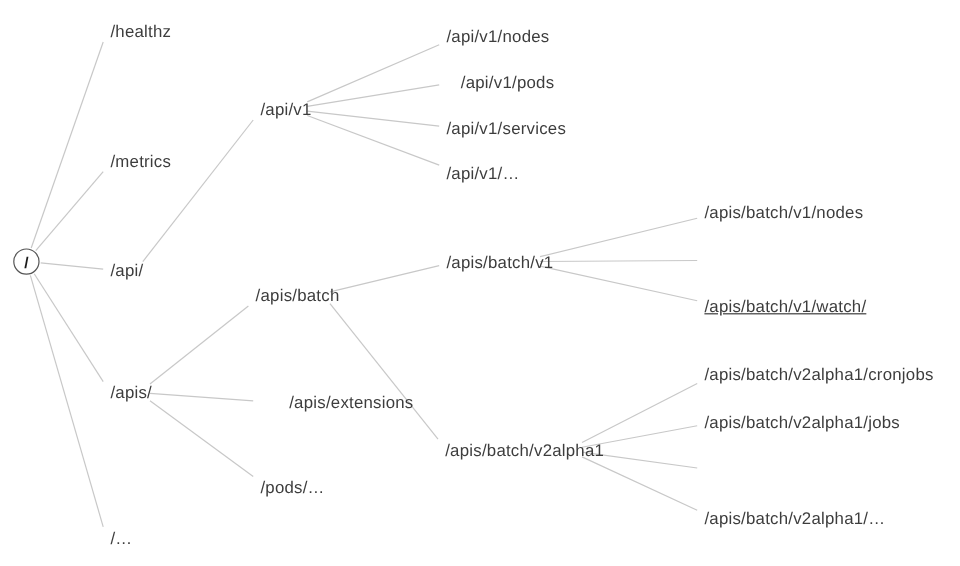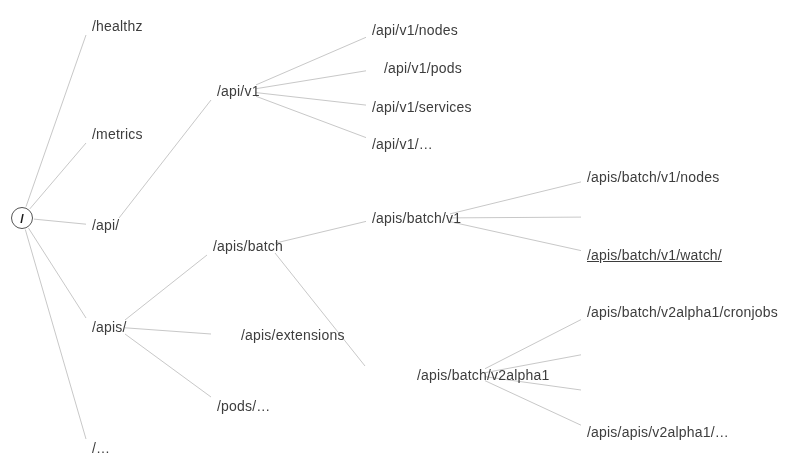--- a/index.html
+++ b/index.html
@@ -80,18 +80,19 @@
     <div class="node-label" style="left: 92px; top: 448px; color: rgb(61, 61, 61);">/…</div>
     <div class="node-label" style="left: 217px; top: 91px; color: rgb(61, 61, 61);">/api/v1</div>
     <div class="node-label" style="left: 213px; top: 246px; color: rgb(61, 61, 61);">/apis/batch</div>
     <div class="node-label" style="left: 217px; top: 335px; color: rgb(61, 61, 61); margin-left: 24px;">/apis/extensions</div>
     <div class="node-label" style="left: 217px; top: 406px; color: rgb(61, 61, 61);">/pods/…</div>
     <div class="node-label" style="left: 372px; top: 30px; color: rgb(61, 61, 61);">/api/v1/nodes</div>
     <div class="node-label" style="left: 384px; top: 68px; color: rgb(61, 61, 61);">/api/v1/pods</div>
     <div class="node-label" style="left: 372px; top: 107px; color: rgb(61, 61, 61);">/api/v1/services</div>
     <div class="node-label" style="left: 372px; top: 144px; color: rgb(61, 61, 61); text-align: center;">/api/v1/…</div>
     <div class="node-label" style="left: 372px; top: 218px; color: rgb(61, 61, 61);">/apis/batch/v1</div>
-    <div class="node-label" style="left: 371px; top: 375px; color: rgb(61, 61, 61); margin-left: 46px;">/apis/batch/v2alpha1</div>
+    <div class="node-label" style="left: 371px; top: 375px; color: rgb(61, 61, 61);">/apis/batch/v2alpha1</div>
     <div class="node-label" style="left: 587px; top: 177px; color: rgb(61, 61, 61);">/apis/batch/v1/nodes</div>
     <div class="node-label" style="left: 587px; top: 255px; color: rgb(61, 61, 61); text-decoration: underline;">/apis/batch/v1/watch/</div>
     <div class="node-label" style="left: 587px; top: 312px; color: rgb(61, 61, 61); text-align: right;">/apis/batch/v2alpha1/cronjobs</div>
-    <div class="node-label" style="left: 587px; top: 432px; color: rgb(61, 61, 61);">/apis/apis/v2alpha1/…</div>
+    <div class="node-label" style="left: 587px; top: 352px; color: rgb(61, 61, 61);">/apis/batch/v2alpha1/jobs</div>
+    <div class="node-label" style="left: 587px; top: 432px; color: rgb(61, 61, 61);">/apis/batch/v2alpha1/…</div>
   </div>
 
 </body></html>

